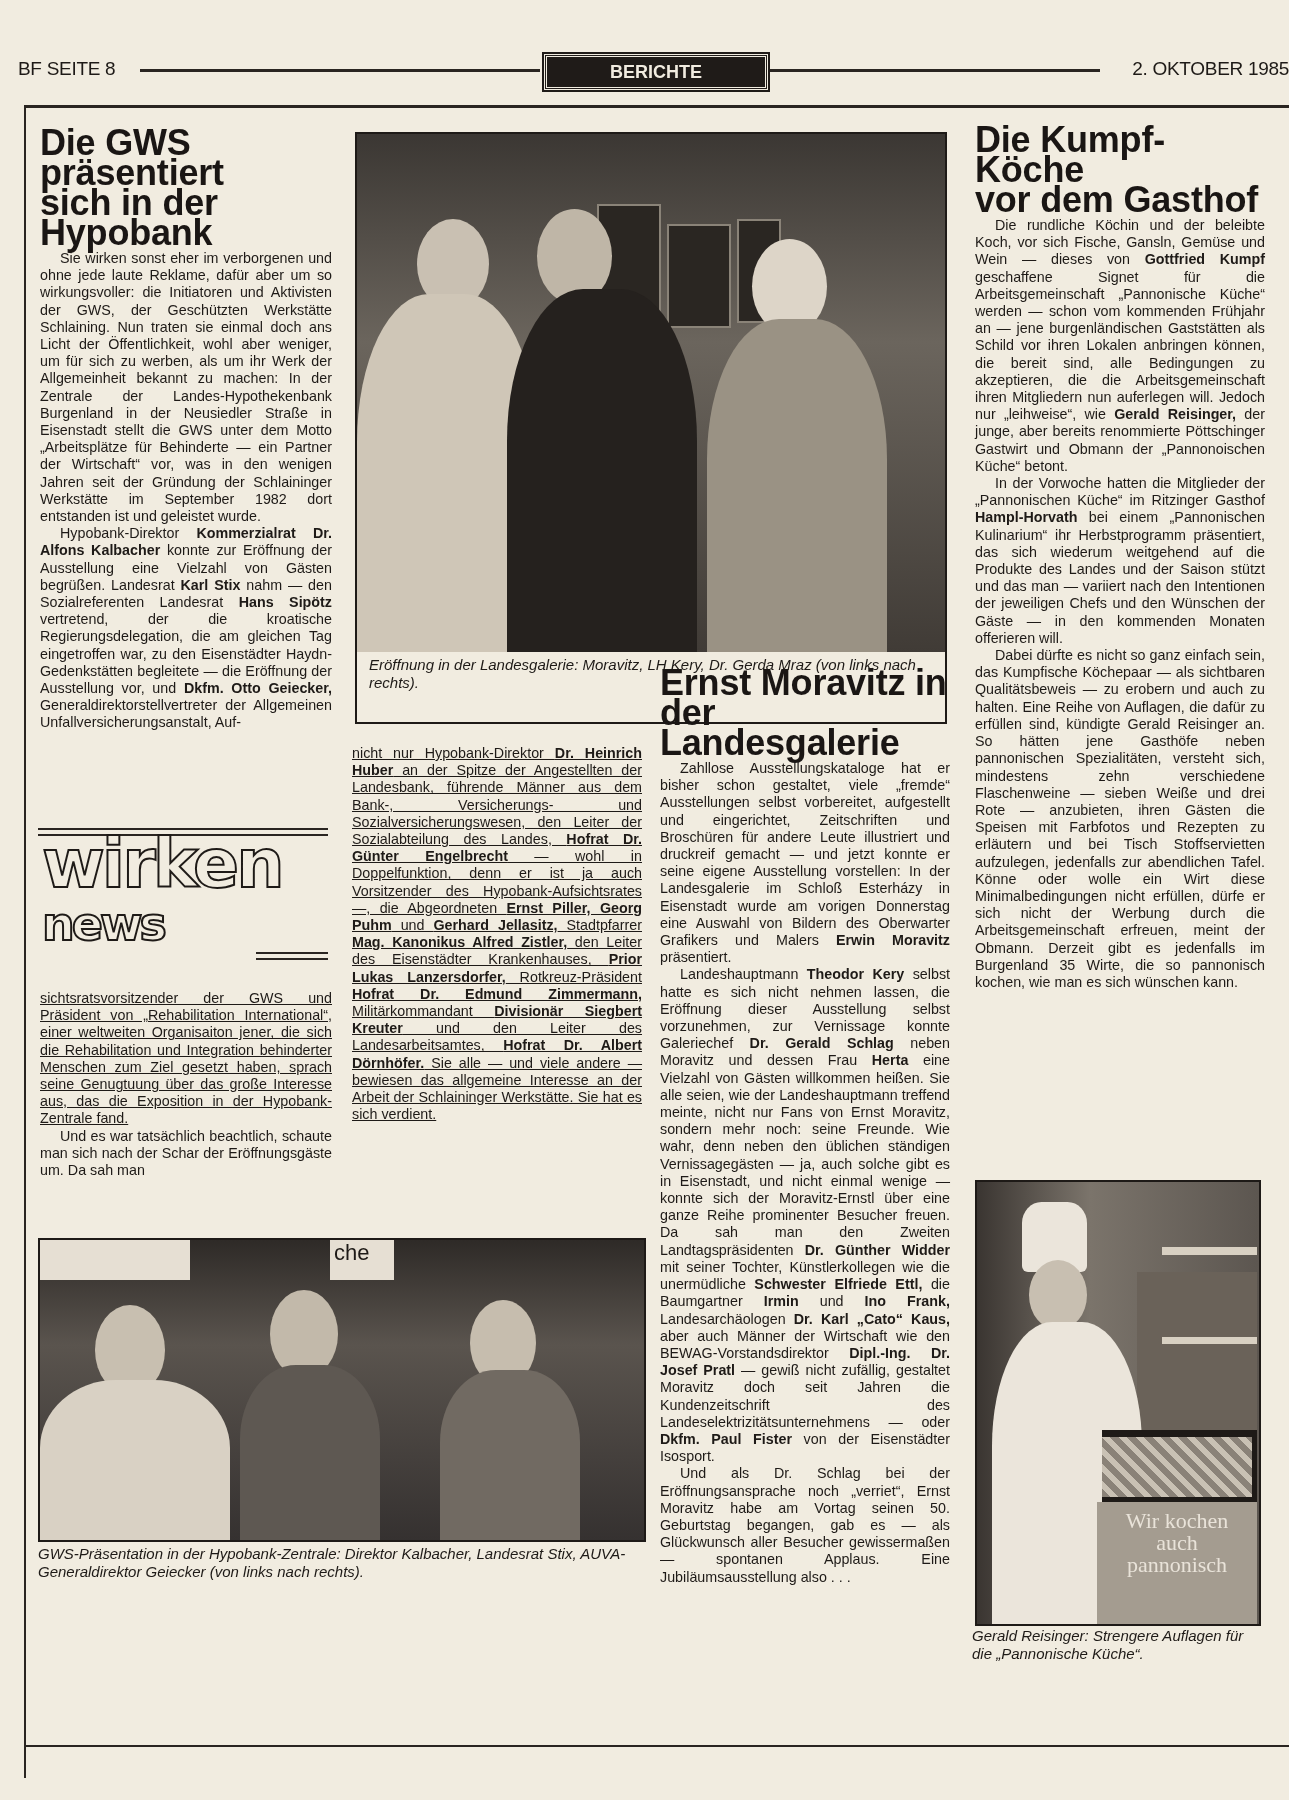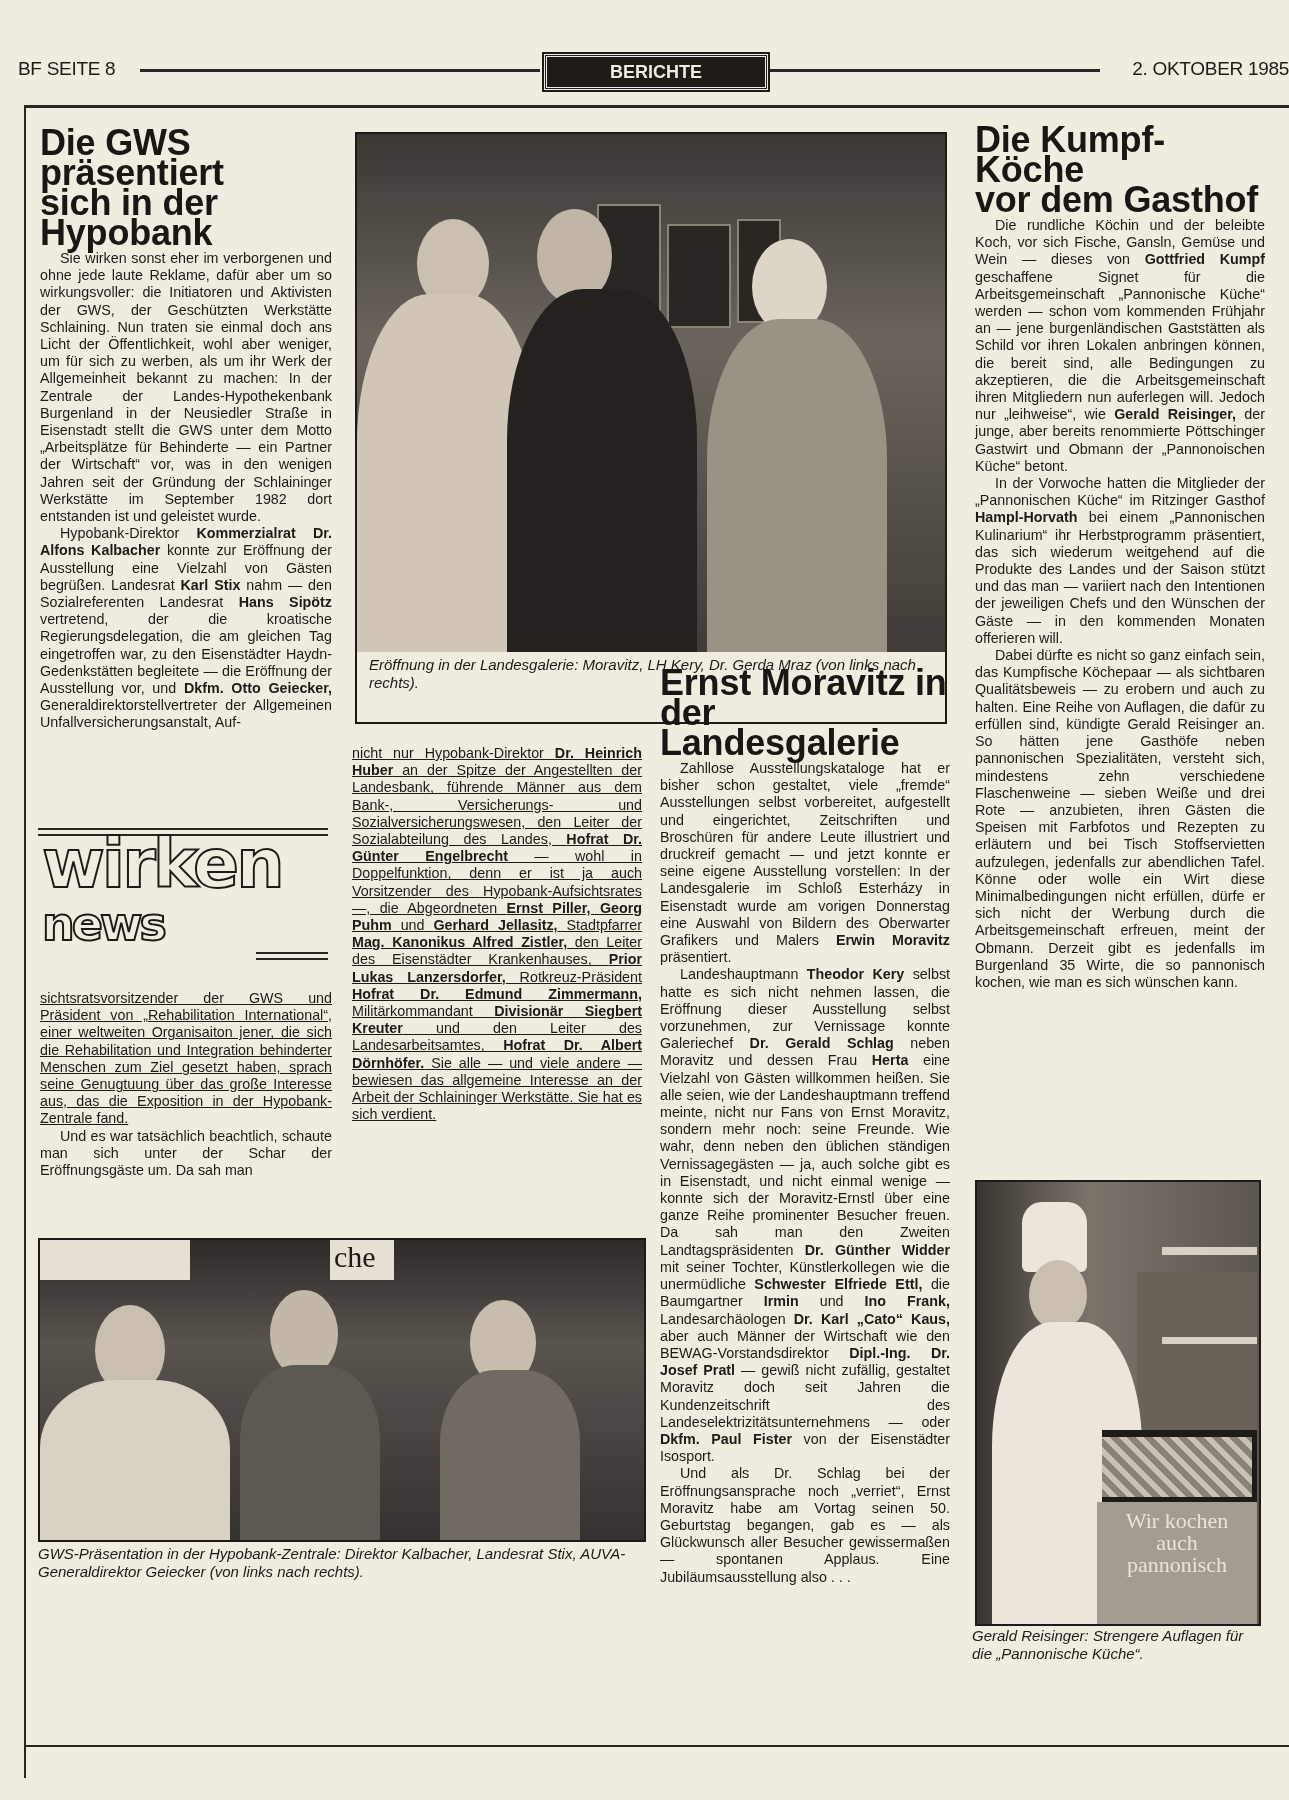--- a/index.html
+++ b/index.html
@@ -59,21 +59,21 @@
   <div class="sn-rule" style="left:0;top:0;width:290px;"></div>
   <div class="sn-rule" style="left:0;top:6px;width:290px;"></div>
   <div class="sn-word" style="left:4px;top:2px;font-size:68px;line-height:68px;">wirken</div>
   <div class="sn-word" style="left:4px;top:62px;font-size:46px;line-height:68px;">news</div>
   <div class="sn-rule" style="left:218px;top:124px;width:72px;"></div>
   <div class="sn-rule" style="left:218px;top:130px;width:72px;"></div>
 </div>
 
 <div class="abs col" style="left:40px;top:990px;width:292px;">
   <p class="noind">sichtsratsvorsitzender der GWS und Präsident von „Rehabilitation International“, einer weltweiten Organisaiton jener, die sich die Rehabilitation und Integration behinderter Menschen zum Ziel gesetzt haben, sprach seine Genugtuung über das große Interesse aus, das die Exposition in der Hypobank-Zentrale fand.</p>
-  <p>Und es war tatsächlich beachtlich, schaute man sich unter der Schar der Eröffnungsgäste um. Da sah man</p>
+  <p>Und es war tatsächlich beachtlich, schaute man sich nach der Schar der Eröffnungsgäste um. Da sah man</p>
 </div>
 
 <div class="abs photo ph-gallery">
   <div class="abs" style="left:240px;top:70px;width:60px;height:110px;background:#2a2622;border:2px solid #8a8378;"></div>
   <div class="abs" style="left:310px;top:90px;width:60px;height:100px;background:#2a2622;border:2px solid #8a8378;"></div>
   <div class="abs" style="left:380px;top:85px;width:40px;height:100px;background:#2a2622;border:2px solid #8a8378;"></div>
   <div class="head" style="left:60px;top:85px;width:72px;height:90px;background:#c9c0b2;"></div>
   <div class="fig" style="left:0;top:160px;width:180px;height:370px;background:#cfc6b7;"></div>
   <div class="head" style="left:180px;top:75px;width:75px;height:95px;background:#bfb6a7;"></div>
   <div class="fig" style="left:150px;top:155px;width:190px;height:380px;background:#25211e;"></div>
@@ -83,21 +83,21 @@
 <div class="abs cap-box">
   <div class="caption" style="padding:4px 12px;">Eröffnung in der Landesgalerie: Moravitz, LH Kery, Dr. Gerda Mraz (von links nach rechts).</div>
 </div>
 
 <div class="abs col" style="left:352px;top:745px;width:290px;">
   <p class="noind"><span>nicht nur Hypobank-Direktor </span><b>Dr. Heinrich Huber</b><span> an der Spitze der Angestellten der Landesbank, führende Männer aus dem Bank-, Versicherungs- und Sozialversicherungswesen, den Leiter der Sozialabteilung des Landes, </span><b>Hofrat Dr. Günter Engelbrecht</b><span> — wohl in Doppelfunktion, denn er ist ja auch Vorsitzender des Hypobank-Aufsichtsrates —, die Abgeordneten </span><b>Ernst Piller, Georg Puhm</b><span> und </span><b>Gerhard Jellasitz,</b><span> Stadtpfarrer </span><b>Mag. Kanonikus Alfred Zistler,</b><span> den Leiter des Eisenstädter Krankenhauses, </span><b>Prior Lukas Lanzersdorfer,</b><span> Rotkreuz-Präsident </span><b>Hofrat Dr. Edmund Zimmermann,</b><span> Militärkommandant </span><b>Divisionär Siegbert Kreuter</b><span> und den Leiter des Landesarbeitsamtes, </span><b>Hofrat Dr. Albert Dörnhöfer.</b><span> Sie alle — und viele andere — bewiesen das allgemeine Interesse an der Arbeit der Schlaininger Werkstätte. Sie hat es sich verdient.</span></p>
 </div>
 
 <div class="abs photo ph-gws">
   <div class="abs" style="left:0;top:0;width:150px;height:40px;background:#e6dfd3;"></div>
-  <div class="abs" style="left:290px;top:0;width:60px;height:40px;background:#e6dfd3;font-family:Liberation Serif, serif;font-size:30px;color:#1e1a17;padding-left:4px;">che</div>
+  <div class="abs" style="left:290px;top:0;width:60px;height:40px;background:#e6dfd3;font-family:Liberation Sans, sans-serif;font-size:22px;color:#1e1a17;padding-left:4px;">che</div>
   <div class="head" style="left:55px;top:65px;width:70px;height:90px;background:#c8bfb0;"></div>
   <div class="fig" style="left:0;top:140px;width:190px;height:170px;background:#d9d1c4;"></div>
   <div class="head" style="left:230px;top:50px;width:68px;height:88px;background:#c2b9aa;"></div>
   <div class="fig" style="left:200px;top:125px;width:140px;height:185px;background:#5e5852;"></div>
   <div class="head" style="left:430px;top:60px;width:66px;height:86px;background:#c6bdae;"></div>
   <div class="fig" style="left:400px;top:130px;width:140px;height:180px;background:#716a62;"></div>
 </div>
 <div class="abs caption" style="left:38px;top:1545px;width:610px;">GWS-Präsentation in der Hypobank-Zentrale: Direktor Kalbacher, Landesrat Stix, AUVA-Generaldirektor Geiecker (von links nach rechts).</div>
 
 <div class="abs" style="left:660px;top:668px;width:290px;">

